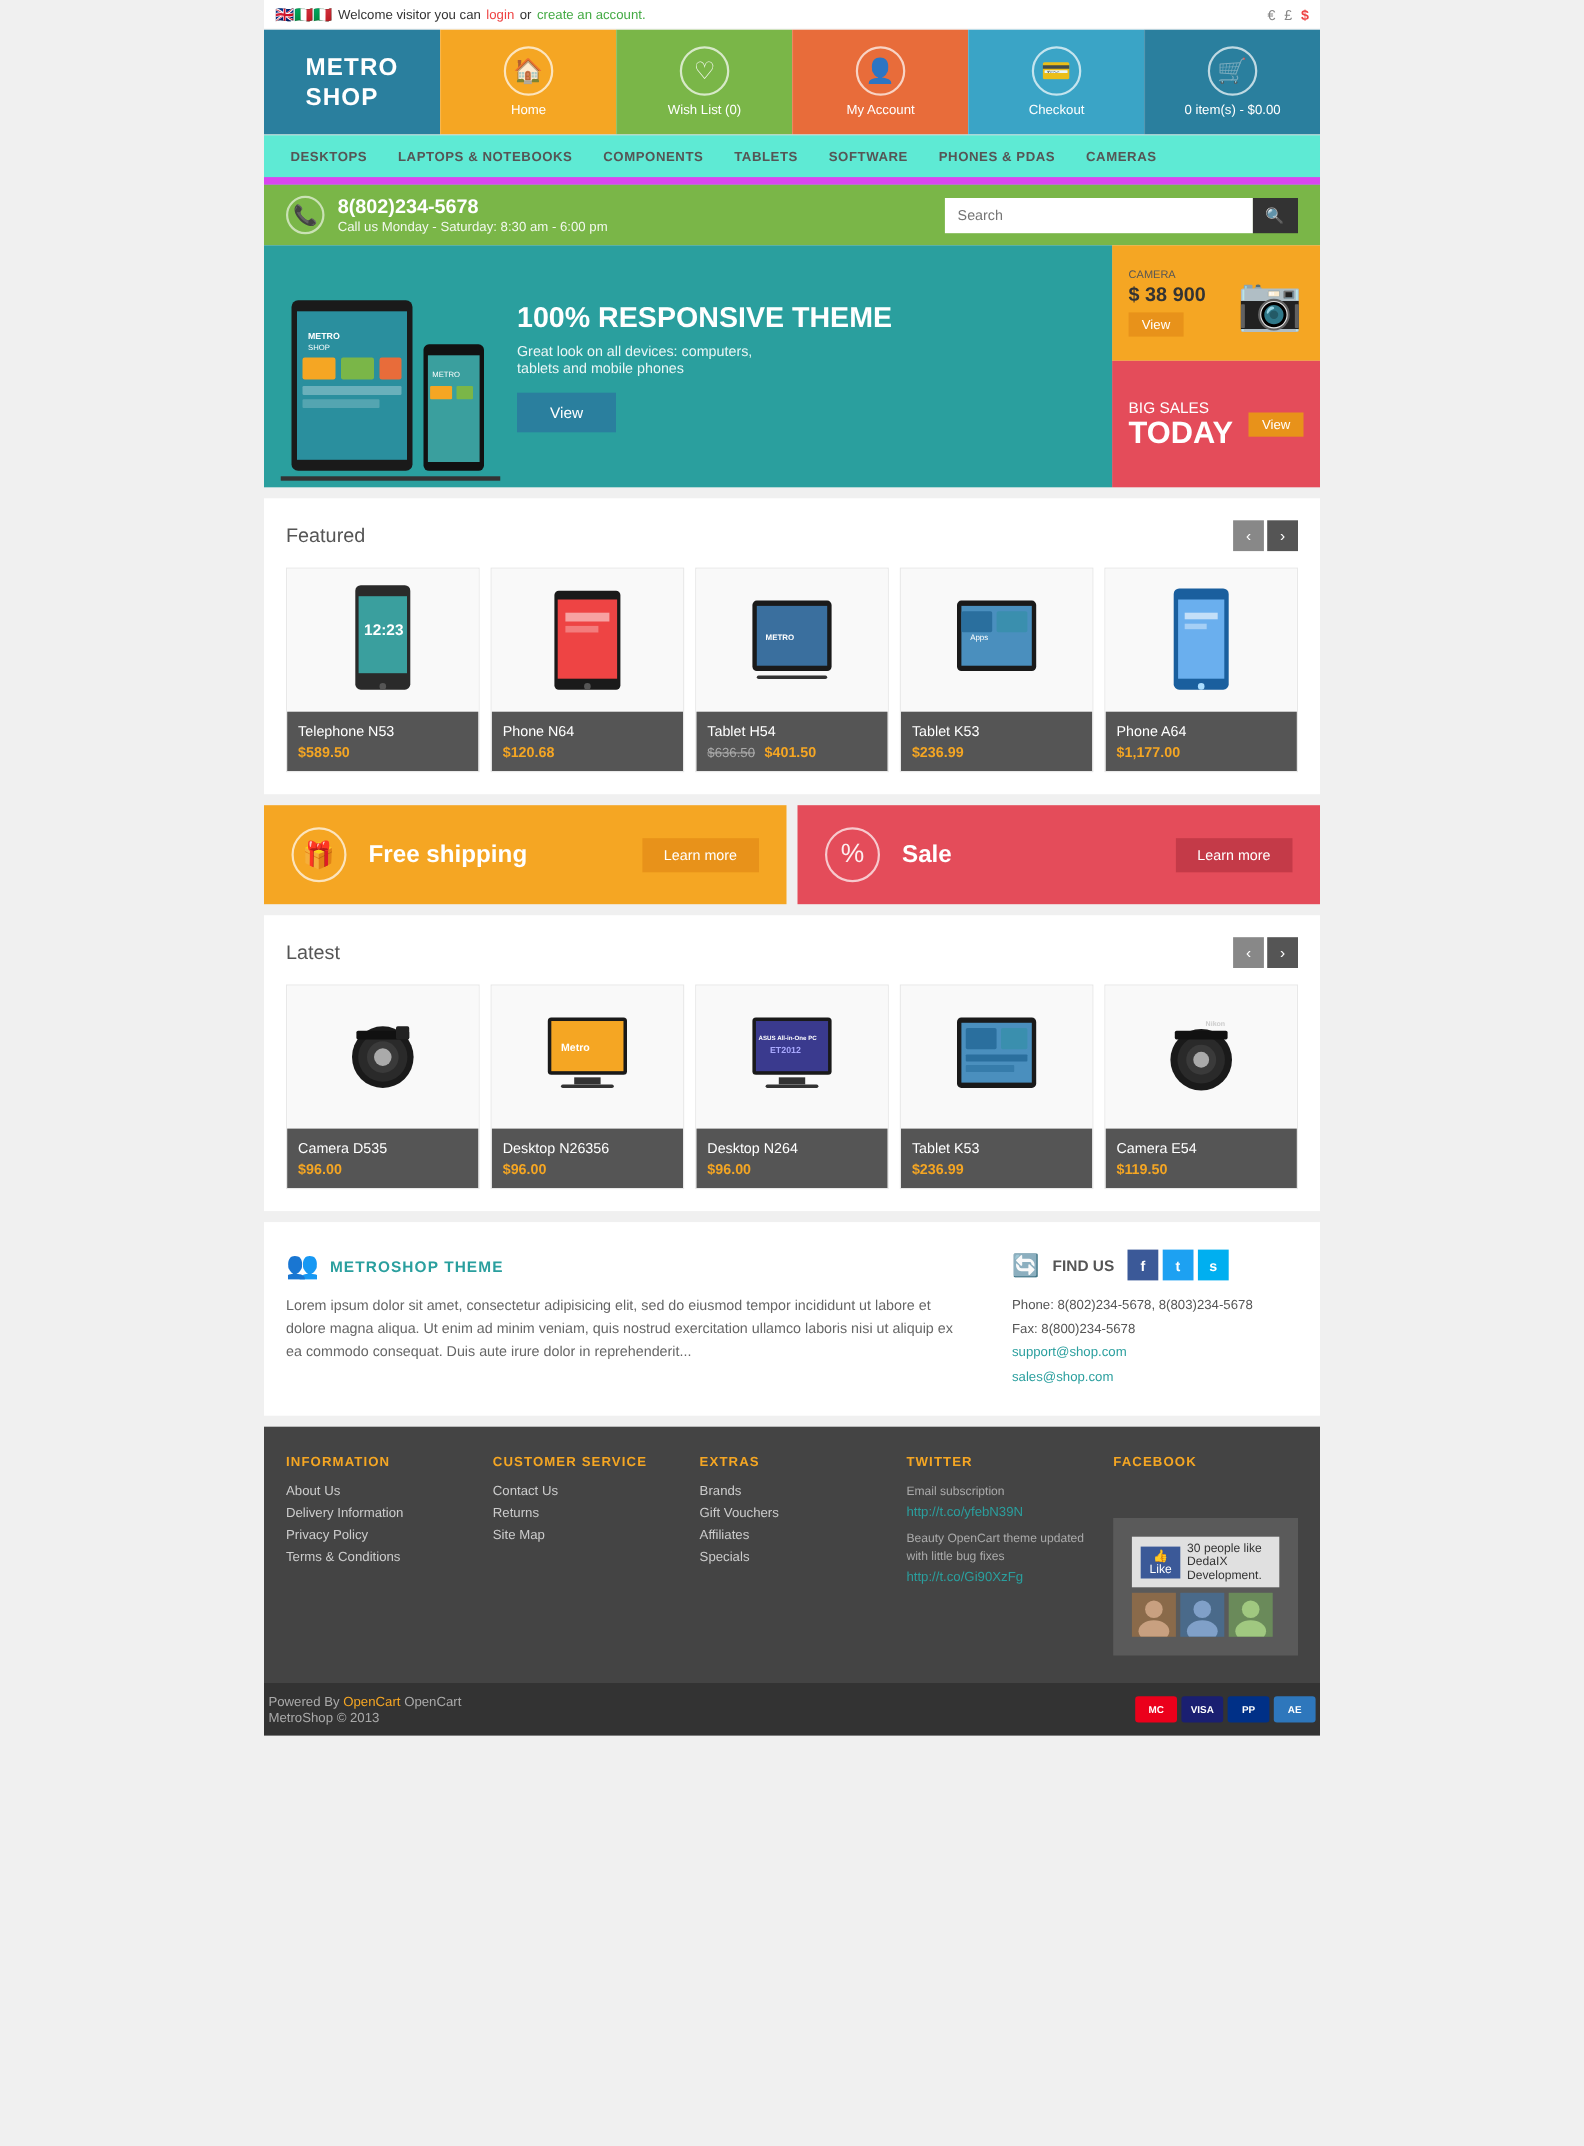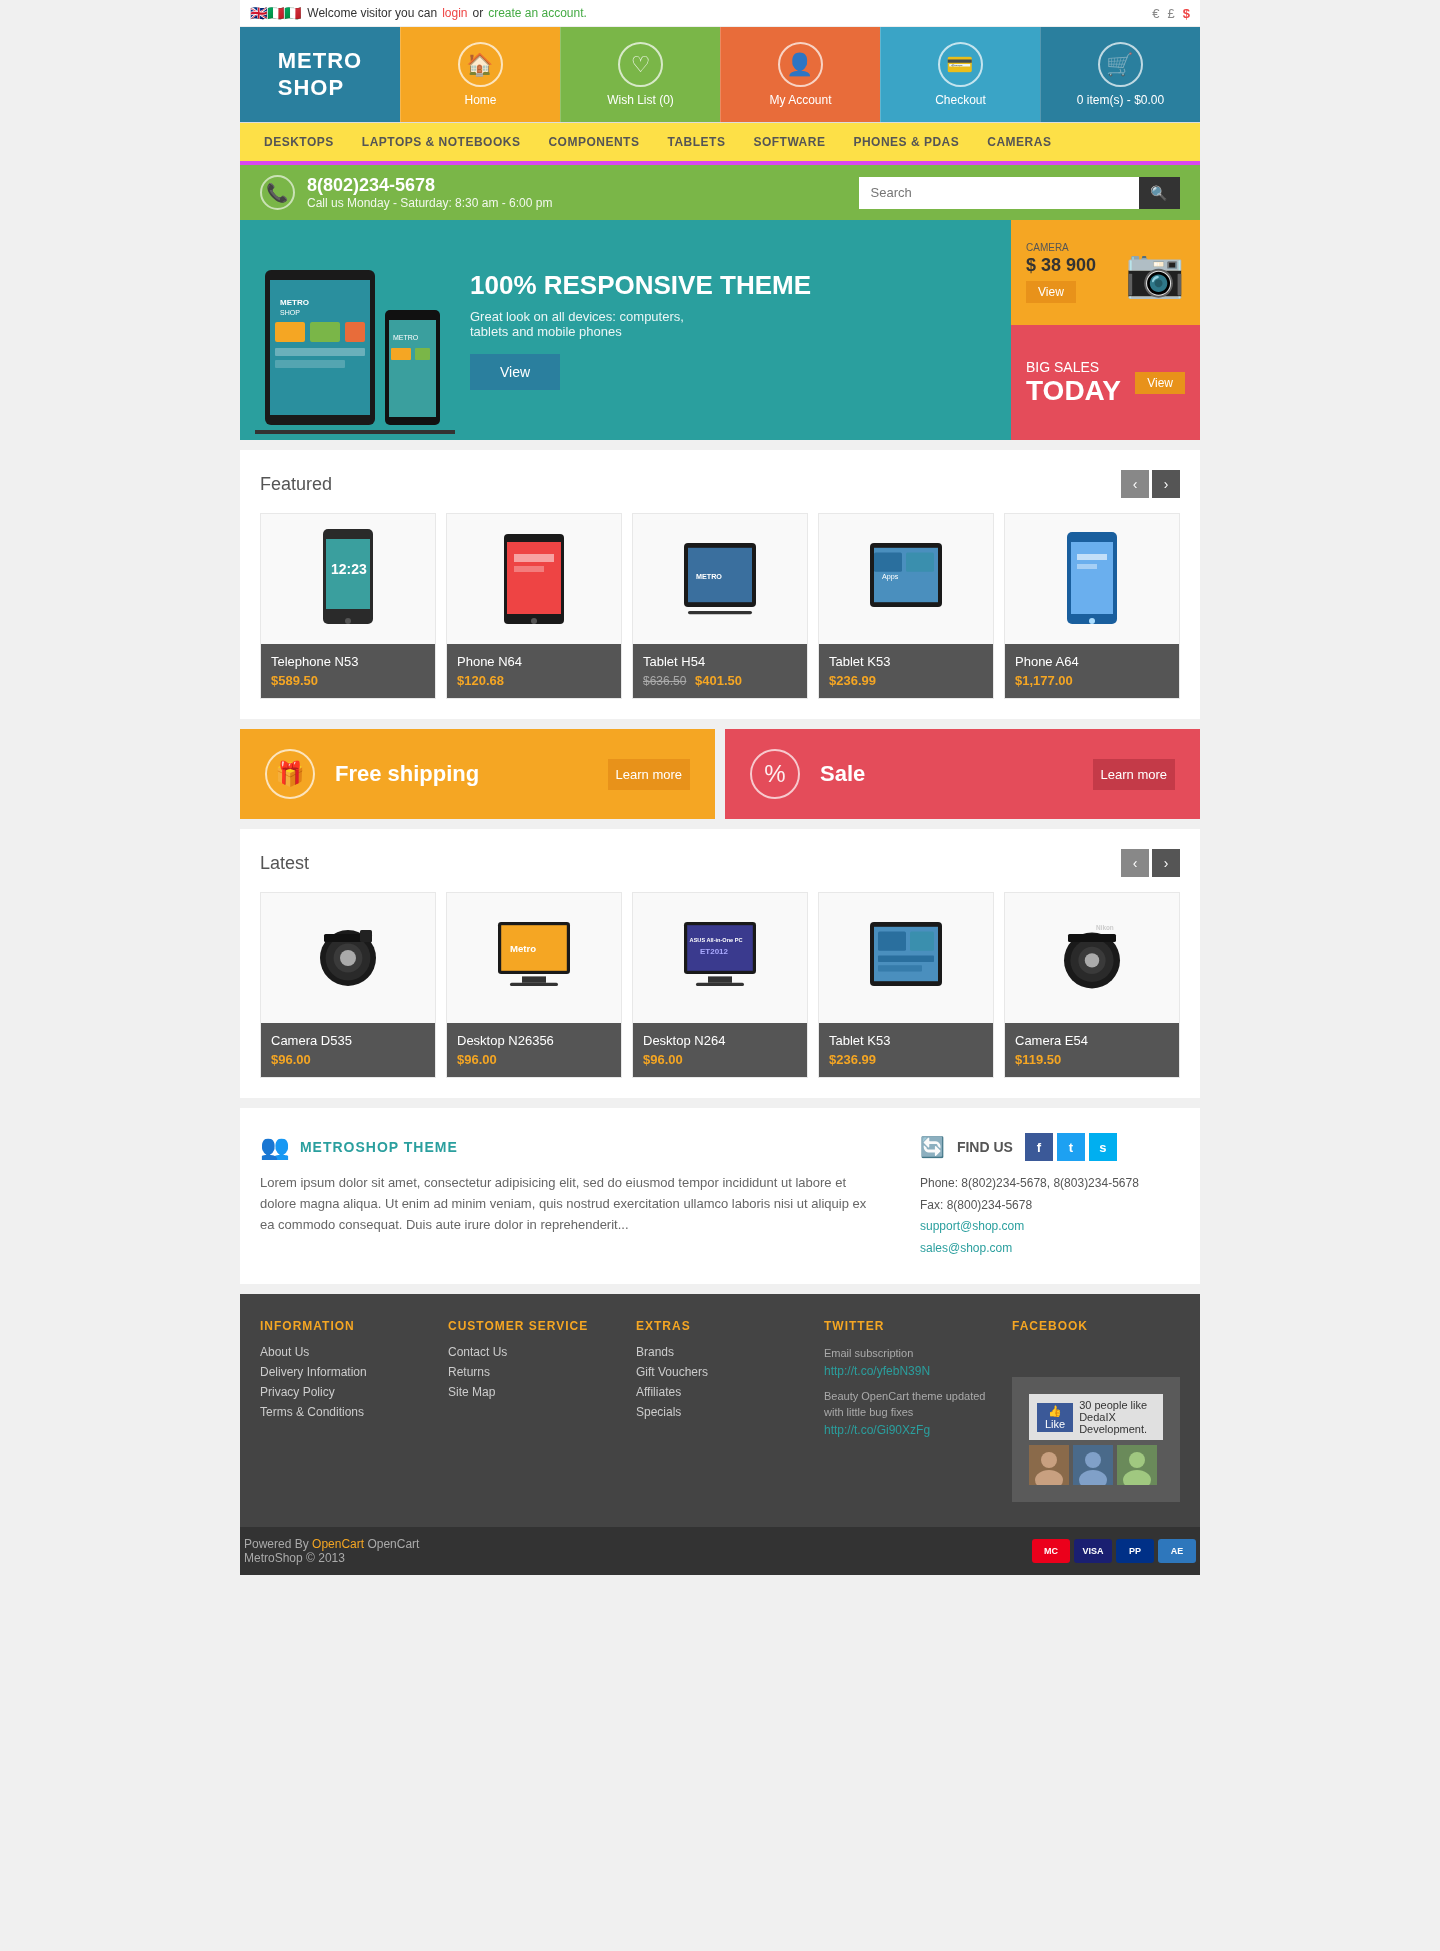--- a/index.html
+++ b/index.html
@@ -21,21 +21,21 @@
     .header-nav-item { flex: 1; display: flex; flex-direction: column; align-items: center; justify-content: center; padding: 15px 10px; cursor: pointer; border-left: 1px solid rgba(255,255,255,0.2); }
     .header-nav-item:nth-child(1) { background: #f5a623; }
     .header-nav-item:nth-child(2) { background: #7ab648; }
     .header-nav-item:nth-child(3) { background: #e86c3a; }
     .header-nav-item:nth-child(4) { background: #3aa4c6; }
     .header-nav-item:nth-child(5) { background: #2a7f9e; }
     .header-nav-icon { width: 45px; height: 45px; border-radius: 50%; border: 2px solid rgba(255,255,255,0.7); display: flex; align-items: center; justify-content: center; margin-bottom: 6px; font-size: 22px; color: rgba(255,255,255,0.9); }
     .header-nav-label { color: #fff; font-size: 12px; text-align: center; }
 
     
-    .cat-nav { background: #fde047; border-top: 1px solid #ddd; border-bottom: 4px solid #d946ef; display: flex; padding: 0 10px; }
+    .cat-nav { background: #5eead4; border-top: 1px solid #ddd; border-bottom: 7px solid #d946ef; display: flex; padding: 0 10px; }
     .cat-nav-item { padding: 12px 14px; font-size: 12px; font-weight: bold; color: #555; cursor: pointer; text-transform: uppercase; letter-spacing: 0.5px; }
 
     
     .phone-bar { background: #7ab648; display: flex; align-items: center; justify-content: space-between; padding: 10px 20px; }
     .phone-info { display: flex; align-items: center; gap: 12px; color: #fff; }
     .phone-icon { width: 35px; height: 35px; border-radius: 50%; border: 2px solid rgba(255,255,255,0.6); display: flex; align-items: center; justify-content: center; font-size: 18px; }
     .phone-number { font-size: 18px; font-weight: bold; }
     .phone-hours { font-size: 12px; opacity: 0.9; }
     .search-box { display: flex; }
     .search-input { width: 280px; padding: 8px 12px; border: none; font-size: 13px; outline: none; }
@@ -78,21 +78,21 @@
     .product-price { color: #f5a623; font-size: 13px; font-weight: bold; }
     .product-price-old { color: #aaa; text-decoration: line-through; font-size: 12px; margin-right: 5px; }
 
     
     .promo-banners { display: flex; gap: 10px; margin-top: 10px; }
     .promo-banner { flex: 1; padding: 20px 25px; display: flex; align-items: center; gap: 20px; }
     .promo-banner.shipping { background: #f5a623; }
     .promo-banner.sale { background: #e44c5a; }
     .promo-icon { width: 50px; height: 50px; border-radius: 50%; border: 2px solid rgba(255,255,255,0.7); display: flex; align-items: center; justify-content: center; font-size: 24px; color: rgba(255,255,255,0.9); }
     .promo-text { font-size: 22px; font-weight: bold; color: #fff; flex: 1; }
-    .promo-btn { background: #e8921a; color: #fff; padding: 8px 8px; border: none; cursor: pointer; font-size: 13px; white-space: nowrap; }
+    .promo-btn { background: #e8921a; color: #fff; padding: 8px 20px; border: none; cursor: pointer; font-size: 13px; white-space: nowrap; }
     .promo-banner.sale .promo-btn { background: #c43a48; }
 
     
     .about-section { background: #fff; margin-top: 10px; padding: 25px 20px; display: flex; gap: 40px; }
     .about-left { flex: 1; }
     .about-header { display: flex; align-items: center; gap: 10px; margin-bottom: 12px; }
     .about-icon { font-size: 24px; color: #888; }
     .about-title { color: #2a9f9e; font-size: 14px; font-weight: bold; text-transform: uppercase; letter-spacing: 1px; }
     .about-text { color: #666; font-size: 13px; line-height: 1.6; }
     .about-right { width: 260px; }

